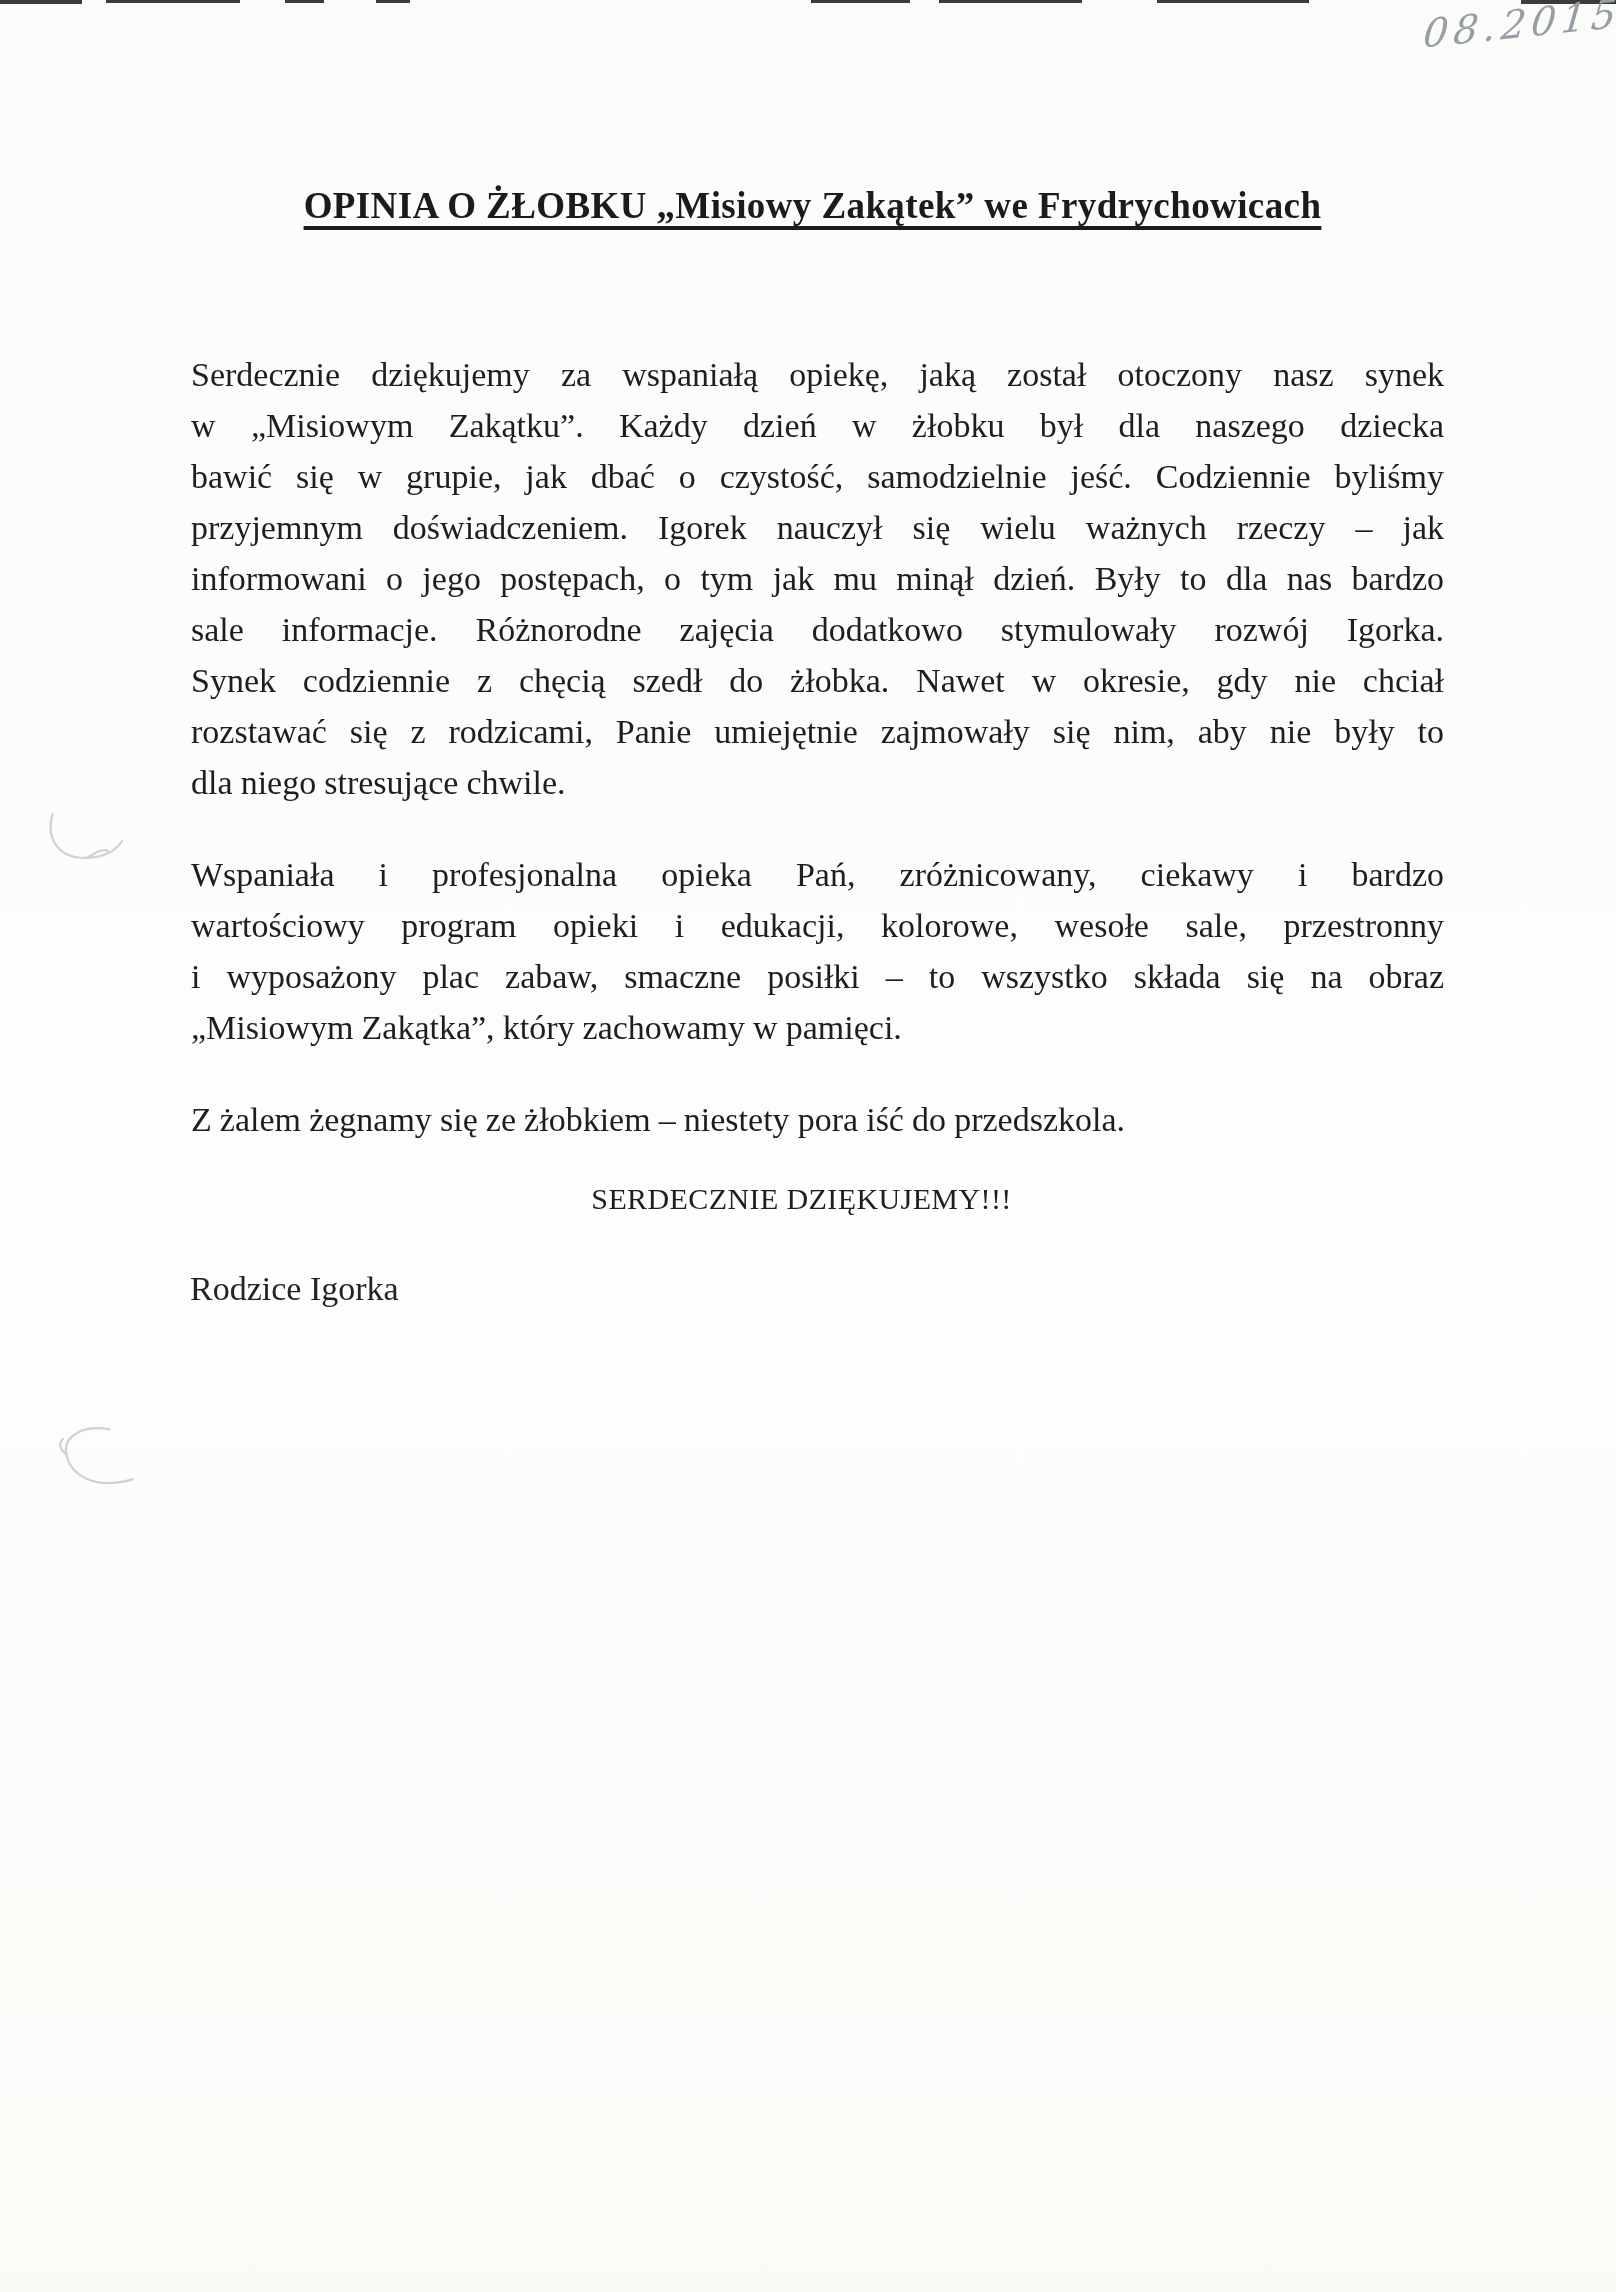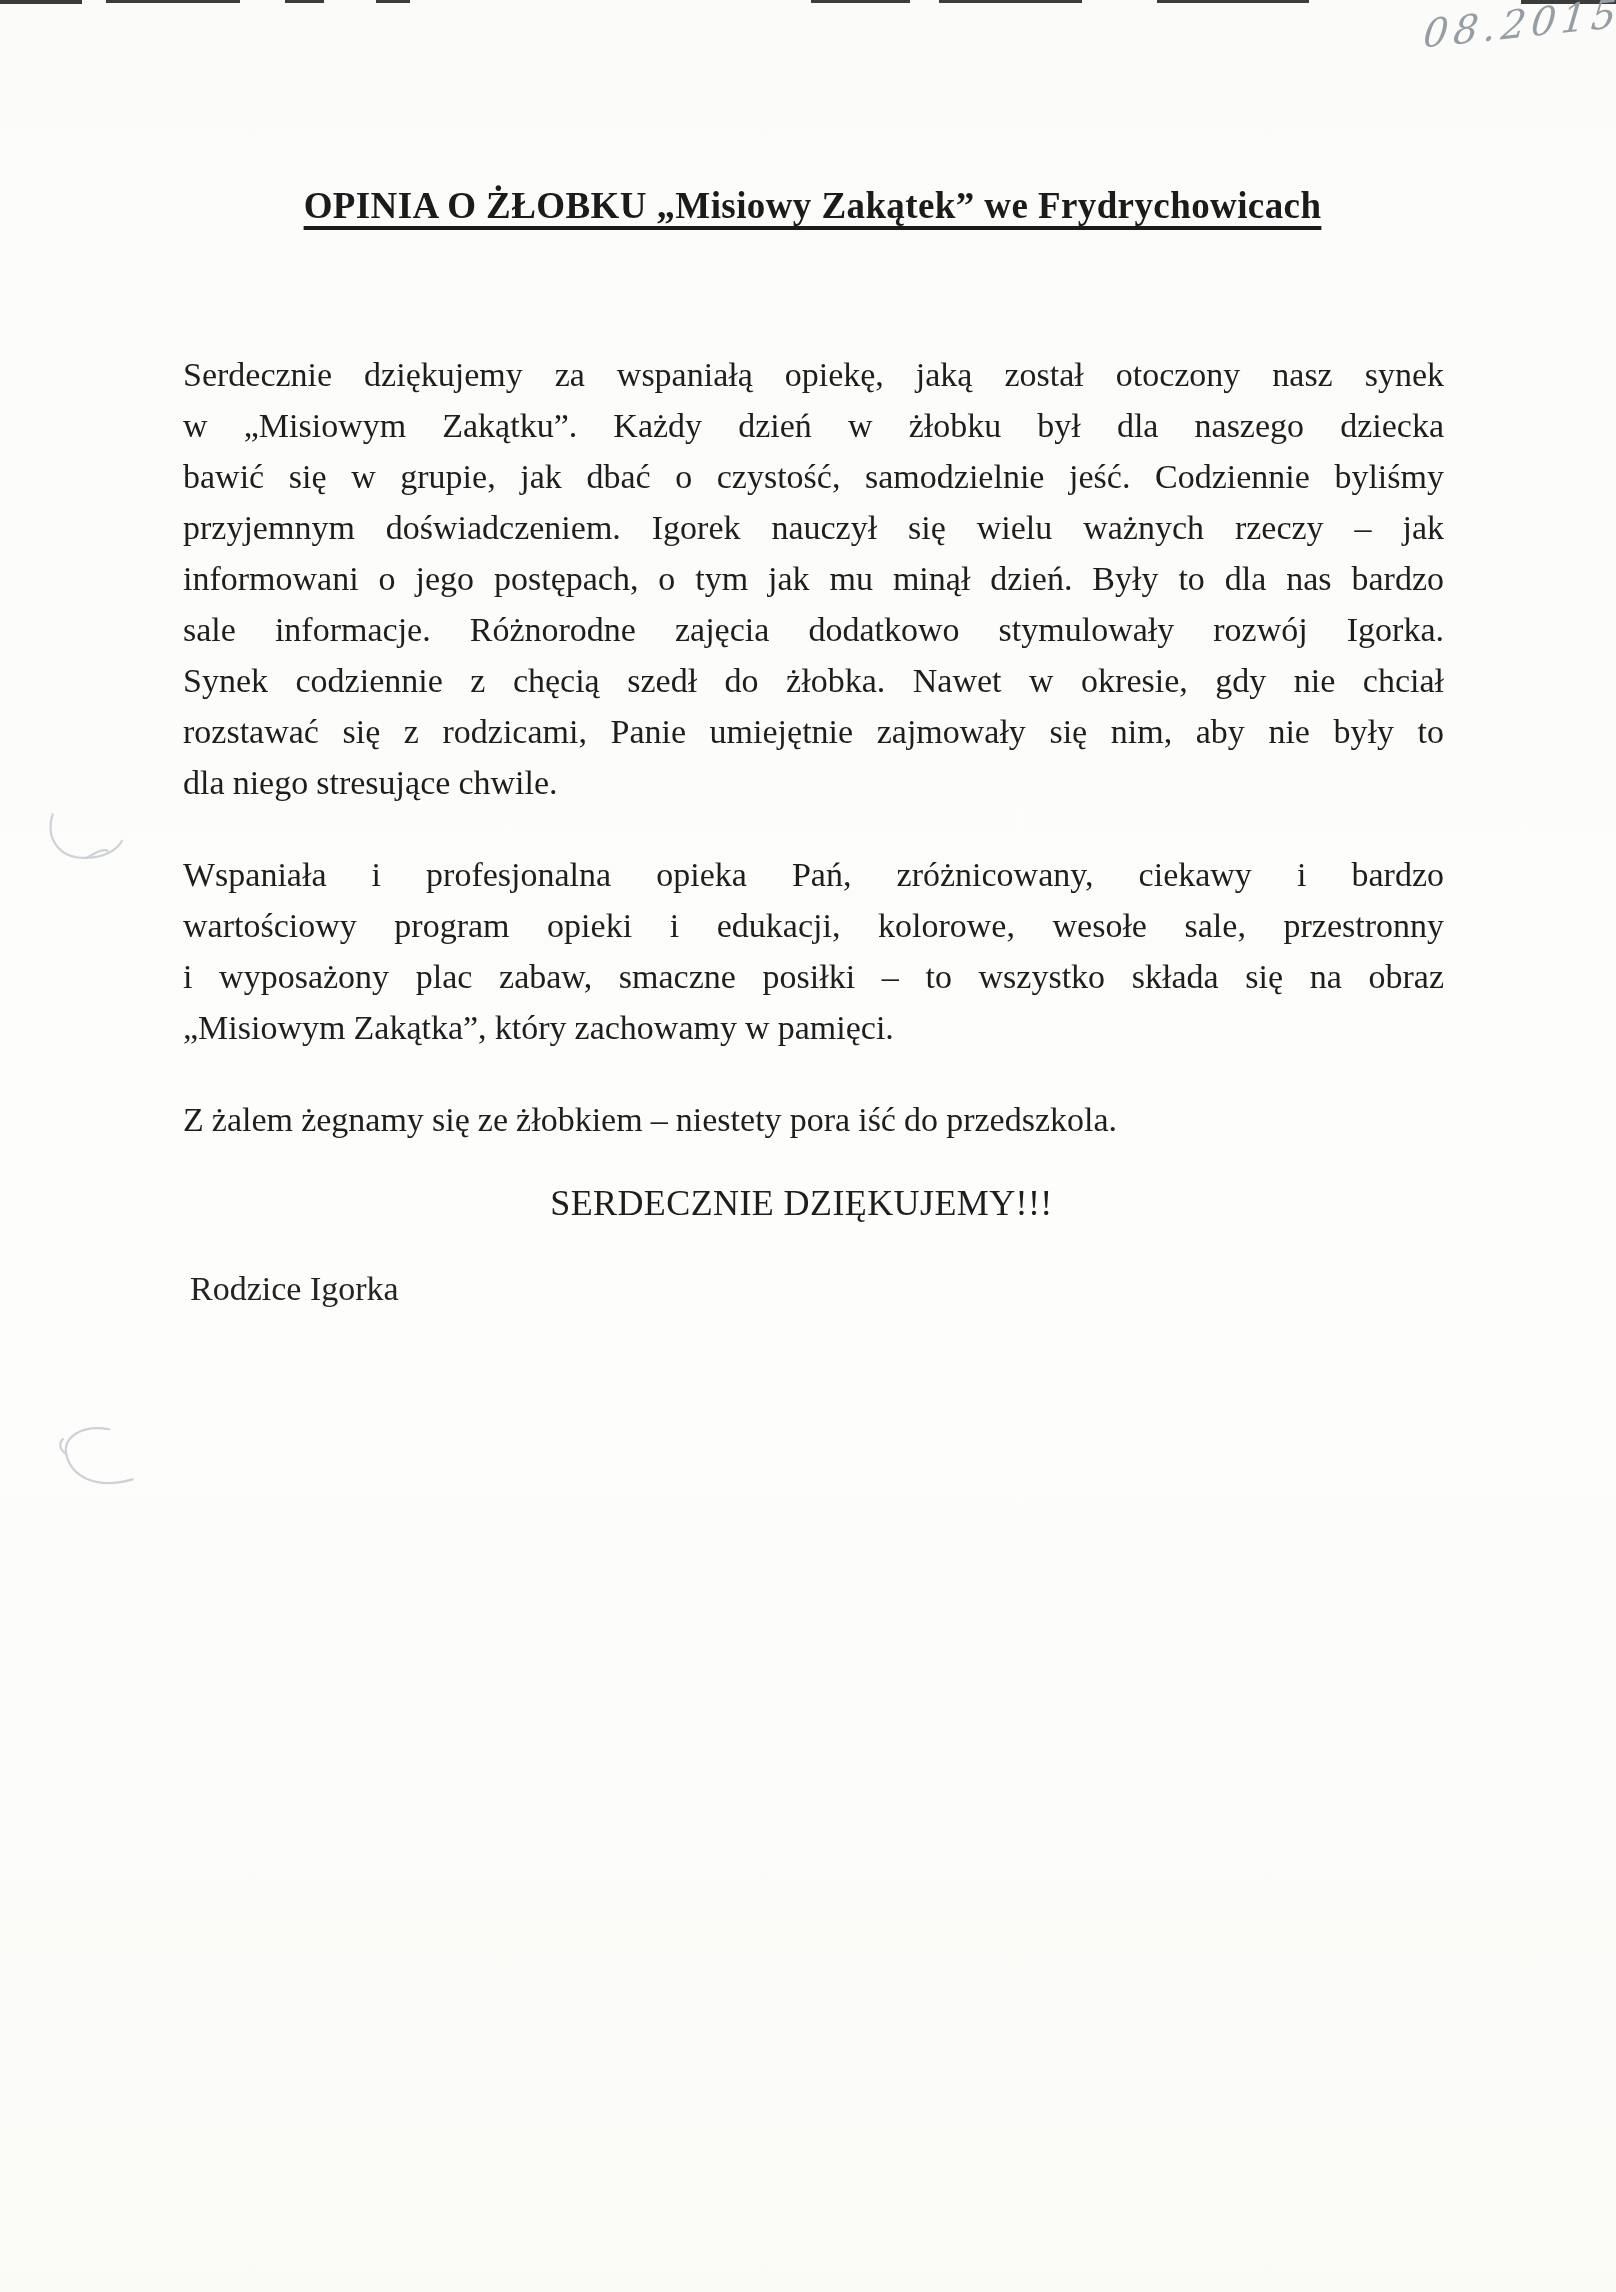--- a/index.html
+++ b/index.html
@@ -52,39 +52,39 @@
   }
   .body {
     position: absolute;
     top: 349px;
     left: 179px;
     width: 1265px;
     font-size: 34px;
     line-height: 51px;
     color: #1e1e1e;
   }
-  .para { margin: 0 0 41px 4px; }
+  .para { margin: 0 0 41px 12px; }
   .line {
     height: 51px;
     overflow: hidden;
     text-align: justify;
     text-align-last: justify;
     word-spacing: -0.4px;
   }
   .line.last {
     text-align: left;
     text-align-last: auto;
   }
   .closing {
     position: absolute;
     top: 1182px;
     left: 179px;
     width: 1245px;
     text-align: center;
-    font-size: 36px;
+    font-size: 30px;
     letter-spacing: 0.4px;
     color: #1e1e1e;
   }
   .signature {
     position: absolute;
     top: 1270px;
     left: 190px;
     width: 1276px;
     text-align: left;
     font-size: 34px;

